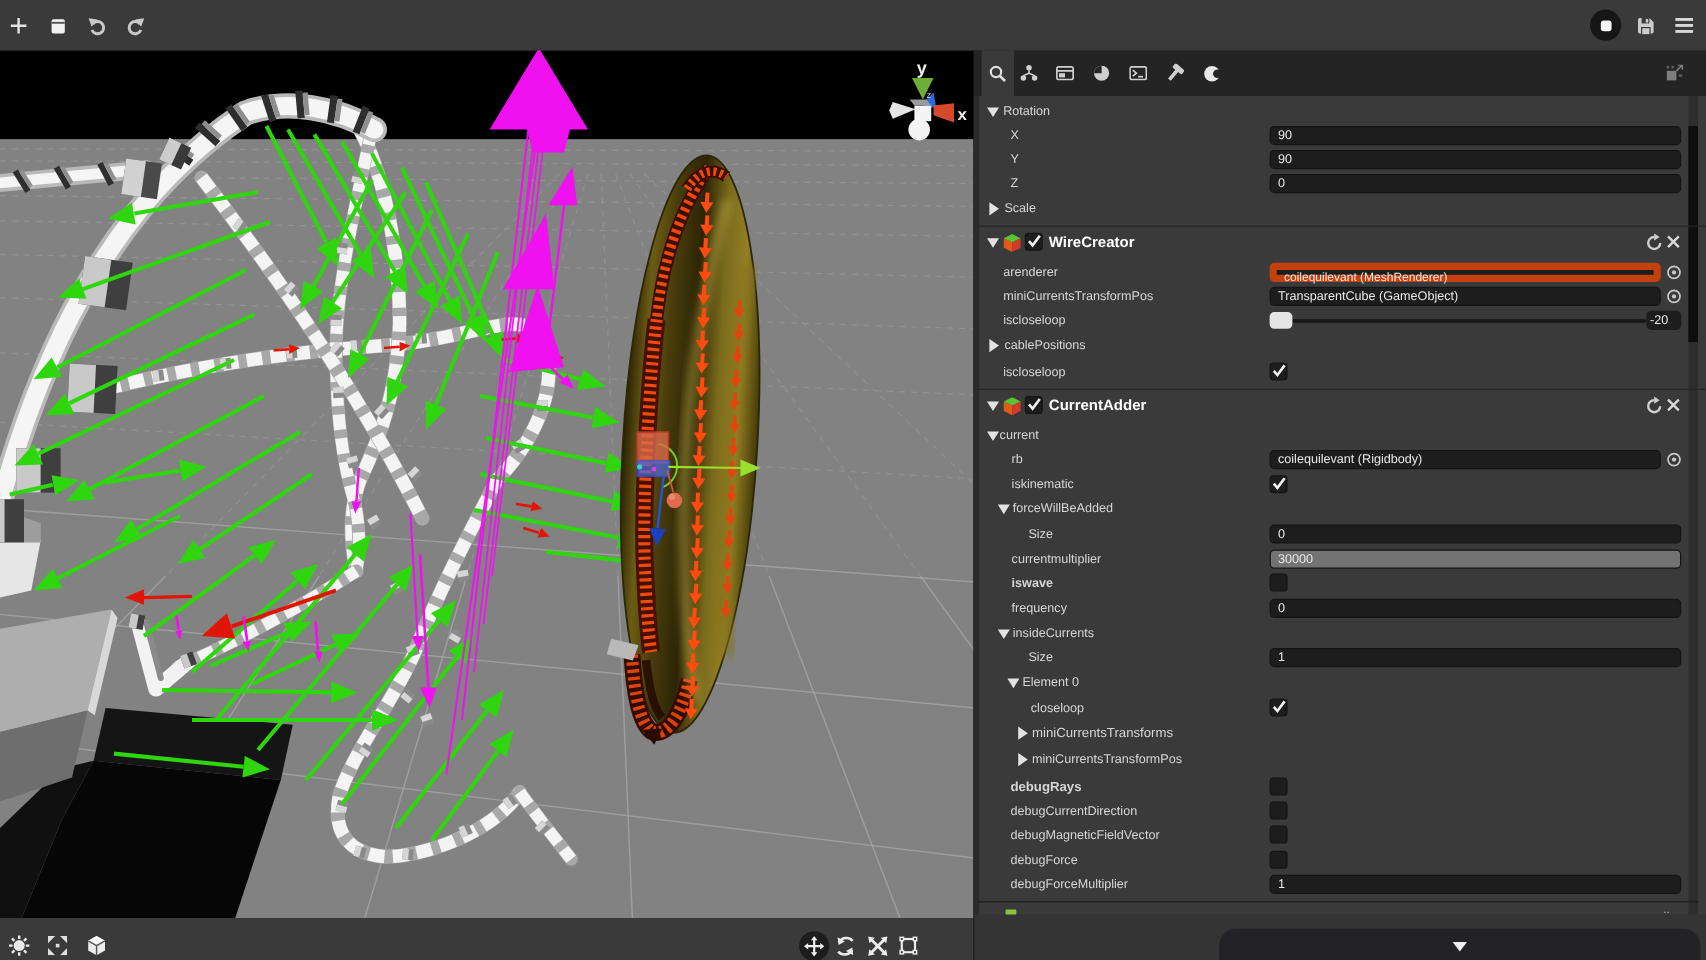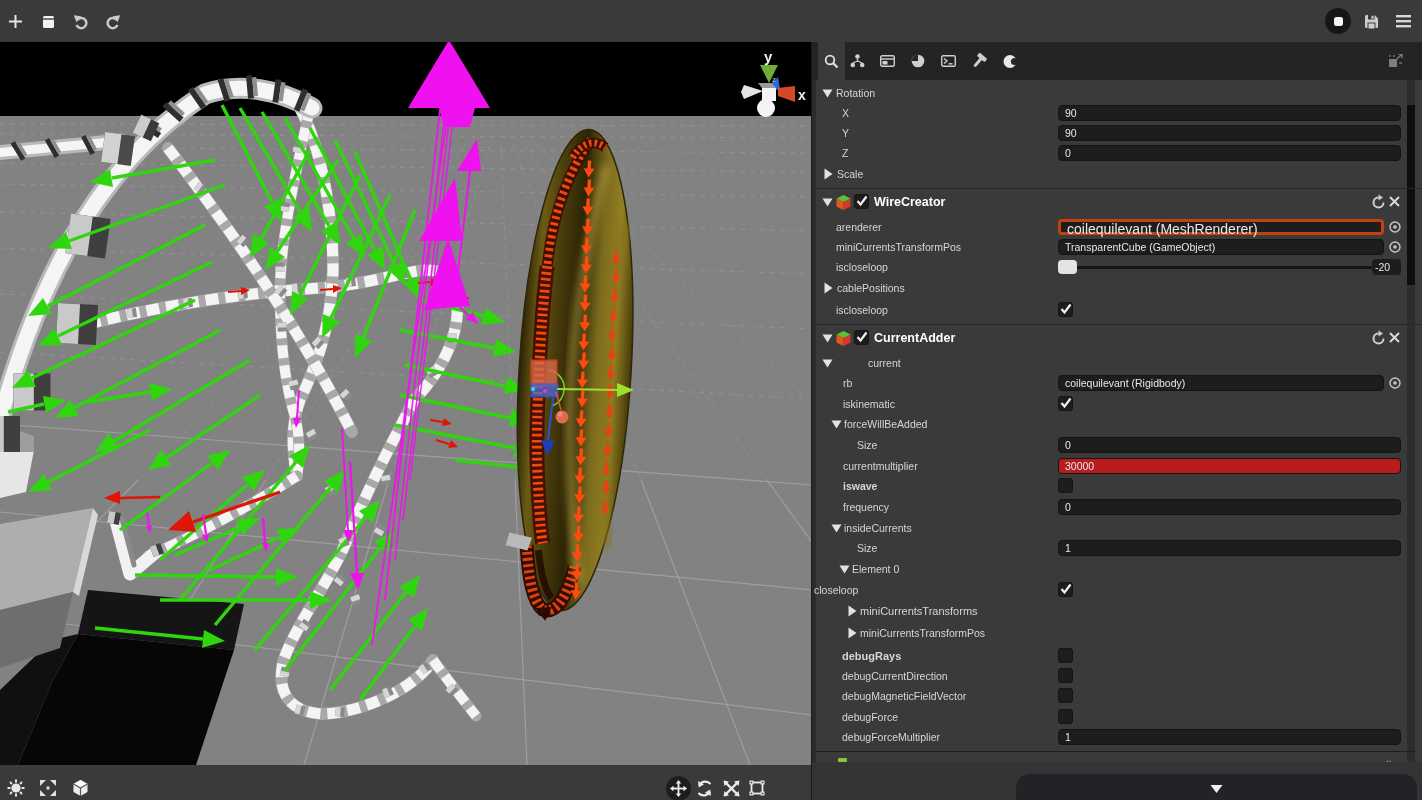--- a/index.html
+++ b/index.html
@@ -708,21 +708,21 @@
   </svg>
 <div class="abs" style="left:874px;top:193px;height:18px;line-height:18px;font-size:12.5px;font-weight:bold;color:#ffffff;white-space:nowrap">WireCreator</div>
 <svg class="abs" style="left:1371px;top:194px" width="15" height="16">
     <path d="M 12.5,8.5 A 5,5 0 1 1 7.5,3.5" fill="none" stroke="#d0d0d0" stroke-width="2"></path>
     <polygon points="7.5,0.5 12,3.5 7.5,6.5" fill="#d0d0d0"></polygon>
   </svg>
 <svg class="abs" style="left:1388px;top:195px" width="13" height="13">
     <path d="M2,2 L11,11 M11,2 L2,11" stroke="#d8d8d8" stroke-width="2"></path>
   </svg>
 <div class="abs" style="left:836px;top:217.5px;height:18px;line-height:18px;font-size:10.5px;font-weight:normal;color:#d6d6d6;white-space:nowrap">arenderer</div>
-<div class="abs" style="left:1058px;top:218.5px;width:326px;height:16px;background:#1d1d1d;border-radius:4px;border:3px solid #c2410c;box-sizing:border-box;color:#e8e8e8;font-size:14px;line-height:14px;padding-left:6px">coilequilevant (MeshRenderer)</div>
+<div class="abs" style="left:1058px;top:218.5px;width:326px;height:16px;background:#1d1d1d;border-radius:4px;border:6px solid #c2410c;box-sizing:border-box;color:#e8e8e8;font-size:10px;line-height:14px;padding-left:6px">coilequilevant (MeshRenderer)</div>
 <svg class="abs" style="left:1388px;top:219.5px" width="14" height="14">
     <circle cx="7" cy="7" r="5" fill="none" stroke="#c8c8c8" stroke-width="1.4"></circle>
     <circle cx="7" cy="7" r="1.8" fill="#c8c8c8"></circle>
   </svg>
 <div class="abs" style="left:836px;top:238px;height:18px;line-height:18px;font-size:10.5px;font-weight:normal;color:#d6d6d6;white-space:nowrap">miniCurrentsTransformPos</div>
 <div class="abs" style="left:1058px;top:239px;width:326px;height:16px;background:#1d1d1d;border-radius:4px;border:1px solid #141414;box-sizing:border-box;color:#e8e8e8;font-size:10.5px;line-height:14px;padding-left:6px">TransparentCube (GameObject)</div>
 <svg class="abs" style="left:1388px;top:240px" width="14" height="14">
     <circle cx="7" cy="7" r="5" fill="none" stroke="#c8c8c8" stroke-width="1.4"></circle>
     <circle cx="7" cy="7" r="1.8" fill="#c8c8c8"></circle>
   </svg>
@@ -756,55 +756,55 @@
 <svg class="abs" style="left:1371px;top:330px" width="15" height="16">
     <path d="M 12.5,8.5 A 5,5 0 1 1 7.5,3.5" fill="none" stroke="#d0d0d0" stroke-width="2"></path>
     <polygon points="7.5,0.5 12,3.5 7.5,6.5" fill="#d0d0d0"></polygon>
   </svg>
 <svg class="abs" style="left:1388px;top:331px" width="13" height="13">
     <path d="M2,2 L11,11 M11,2 L2,11" stroke="#d8d8d8" stroke-width="2"></path>
   </svg>
 <svg class="abs" style="left:822px;top:358px" width="11" height="10">
     <polygon points="0.5,1.5 10.5,1.5 5.5,9.5" fill="#e2e2e2"></polygon>
   </svg>
-<div class="abs" style="left:868px;top:354px;height:18px;line-height:18px;font-size:10.5px;font-weight:normal;color:#d6d6d6;white-space:nowrap">current</div>
+<div class="abs" style="left:833px;top:354px;height:18px;line-height:18px;font-size:10.5px;font-weight:normal;color:#d6d6d6;white-space:nowrap">current</div>
 <div class="abs" style="left:843px;top:374px;height:18px;line-height:18px;font-size:10.5px;font-weight:normal;color:#d6d6d6;white-space:nowrap">rb</div>
 <div class="abs" style="left:1058px;top:375px;width:326px;height:16px;background:#1d1d1d;border-radius:4px;border:1px solid #141414;box-sizing:border-box;color:#e8e8e8;font-size:10.5px;line-height:14px;padding-left:6px">coilequilevant (Rigidbody)</div>
 <svg class="abs" style="left:1388px;top:376px" width="14" height="14">
     <circle cx="7" cy="7" r="5" fill="none" stroke="#c8c8c8" stroke-width="1.4"></circle>
     <circle cx="7" cy="7" r="1.8" fill="#c8c8c8"></circle>
   </svg>
 <div class="abs" style="left:843px;top:394.5px;height:18px;line-height:18px;font-size:10.5px;font-weight:normal;color:#d6d6d6;white-space:nowrap">iskinematic</div>
 <div class="abs" style="left:1058px;top:395.5px;width:15px;height:15px;background:#1d1d1d;border-radius:3px;border:1px solid #151515;box-sizing:border-box"></div>
 <svg class="abs" style="left:1058px;top:394.5px" width="16" height="16">
     <path d="M3.5,8 L6.5,11.5 L12.5,3.5" fill="none" stroke="#f0f0f0" stroke-width="2.2"></path>
   </svg>
 <svg class="abs" style="left:831px;top:419px" width="11" height="10">
     <polygon points="0.5,1.5 10.5,1.5 5.5,9.5" fill="#e2e2e2"></polygon>
   </svg>
 <div class="abs" style="left:844px;top:415px;height:18px;line-height:18px;font-size:10.5px;font-weight:normal;color:#d6d6d6;white-space:nowrap">forceWillBeAdded</div>
 <div class="abs" style="left:857px;top:435.5px;height:18px;line-height:18px;font-size:10.5px;font-weight:normal;color:#d6d6d6;white-space:nowrap">Size</div>
 <div class="abs" style="left:1058px;top:436.5px;width:343px;height:16px;background:#1d1d1d;border-radius:4px;border:1px solid #141414;box-sizing:border-box;color:#e8e8e8;font-size:10.5px;line-height:14px;padding-left:6px">0</div>
 <div class="abs" style="left:843px;top:456.5px;height:18px;line-height:18px;font-size:10.5px;font-weight:normal;color:#d6d6d6;white-space:nowrap">currentmultiplier</div>
-<div class="abs" style="left:1058px;top:457.5px;width:343px;height:16px;background:#b91c1c;border-radius:4px;border:1px solid #141414;box-sizing:border-box;color:#e8e8e8;font-size:10.5px;line-height:14px;padding-left:6px">30000</div>
+<div class="abs" style="left:1058px;top:457.5px;width:343px;height:16px;background:#737373;border-radius:4px;border:1px solid #141414;box-sizing:border-box;color:#e8e8e8;font-size:10.5px;line-height:14px;padding-left:6px">30000</div>
 <div class="abs" style="left:843px;top:477px;height:18px;line-height:18px;font-size:10.5px;font-weight:bold;color:#d6d6d6;white-space:nowrap">iswave</div>
 <div class="abs" style="left:1058px;top:478px;width:15px;height:15px;background:#1d1d1d;border-radius:3px;border:1px solid #151515;box-sizing:border-box"></div>
 <div class="abs" style="left:843px;top:498px;height:18px;line-height:18px;font-size:10.5px;font-weight:normal;color:#d6d6d6;white-space:nowrap">frequency</div>
 <div class="abs" style="left:1058px;top:499px;width:343px;height:16px;background:#1d1d1d;border-radius:4px;border:1px solid #141414;box-sizing:border-box;color:#e8e8e8;font-size:10.5px;line-height:14px;padding-left:6px">0</div>
 <svg class="abs" style="left:831px;top:523px" width="11" height="10">
     <polygon points="0.5,1.5 10.5,1.5 5.5,9.5" fill="#e2e2e2"></polygon>
   </svg>
 <div class="abs" style="left:844px;top:519px;height:18px;line-height:18px;font-size:10.5px;font-weight:normal;color:#d6d6d6;white-space:nowrap">insideCurrents</div>
 <div class="abs" style="left:857px;top:538.5px;height:18px;line-height:18px;font-size:10.5px;font-weight:normal;color:#d6d6d6;white-space:nowrap">Size</div>
 <div class="abs" style="left:1058px;top:539.5px;width:343px;height:16px;background:#1d1d1d;border-radius:4px;border:1px solid #141414;box-sizing:border-box;color:#e8e8e8;font-size:10.5px;line-height:14px;padding-left:6px">1</div>
 <svg class="abs" style="left:839px;top:563.5px" width="11" height="10">
     <polygon points="0.5,1.5 10.5,1.5 5.5,9.5" fill="#e2e2e2"></polygon>
   </svg>
 <div class="abs" style="left:852px;top:559.5px;height:18px;line-height:18px;font-size:10.5px;font-weight:normal;color:#d6d6d6;white-space:nowrap">Element 0</div>
-<div class="abs" style="left:814px;top:580.5px;height:18px;line-height:18px;font-size:10.5px;font-weight:normal;color:#d6d6d6;white-space:nowrap">closeloop</div>
+<div class="abs" style="left:859px;top:580.5px;height:18px;line-height:18px;font-size:10.5px;font-weight:normal;color:#d6d6d6;white-space:nowrap">closeloop</div>
 <div class="abs" style="left:1058px;top:581.5px;width:15px;height:15px;background:#1d1d1d;border-radius:3px;border:1px solid #151515;box-sizing:border-box"></div>
 <svg class="abs" style="left:1058px;top:580.5px" width="16" height="16">
     <path d="M3.5,8 L6.5,11.5 L12.5,3.5" fill="none" stroke="#f0f0f0" stroke-width="2.2"></path>
   </svg>
 <svg class="abs" style="left:847px;top:604.5px" width="10" height="12">
     <polygon points="1.5,0.5 9.5,6 1.5,11.5" fill="#e2e2e2"></polygon>
   </svg>
 <div class="abs" style="left:860px;top:601.5px;height:18px;line-height:18px;font-size:11px;font-weight:normal;color:#d6d6d6;white-space:nowrap">miniCurrentsTransforms</div>
 <svg class="abs" style="left:847px;top:626.5px" width="10" height="12">
     <polygon points="1.5,0.5 9.5,6 1.5,11.5" fill="#e2e2e2"></polygon>

